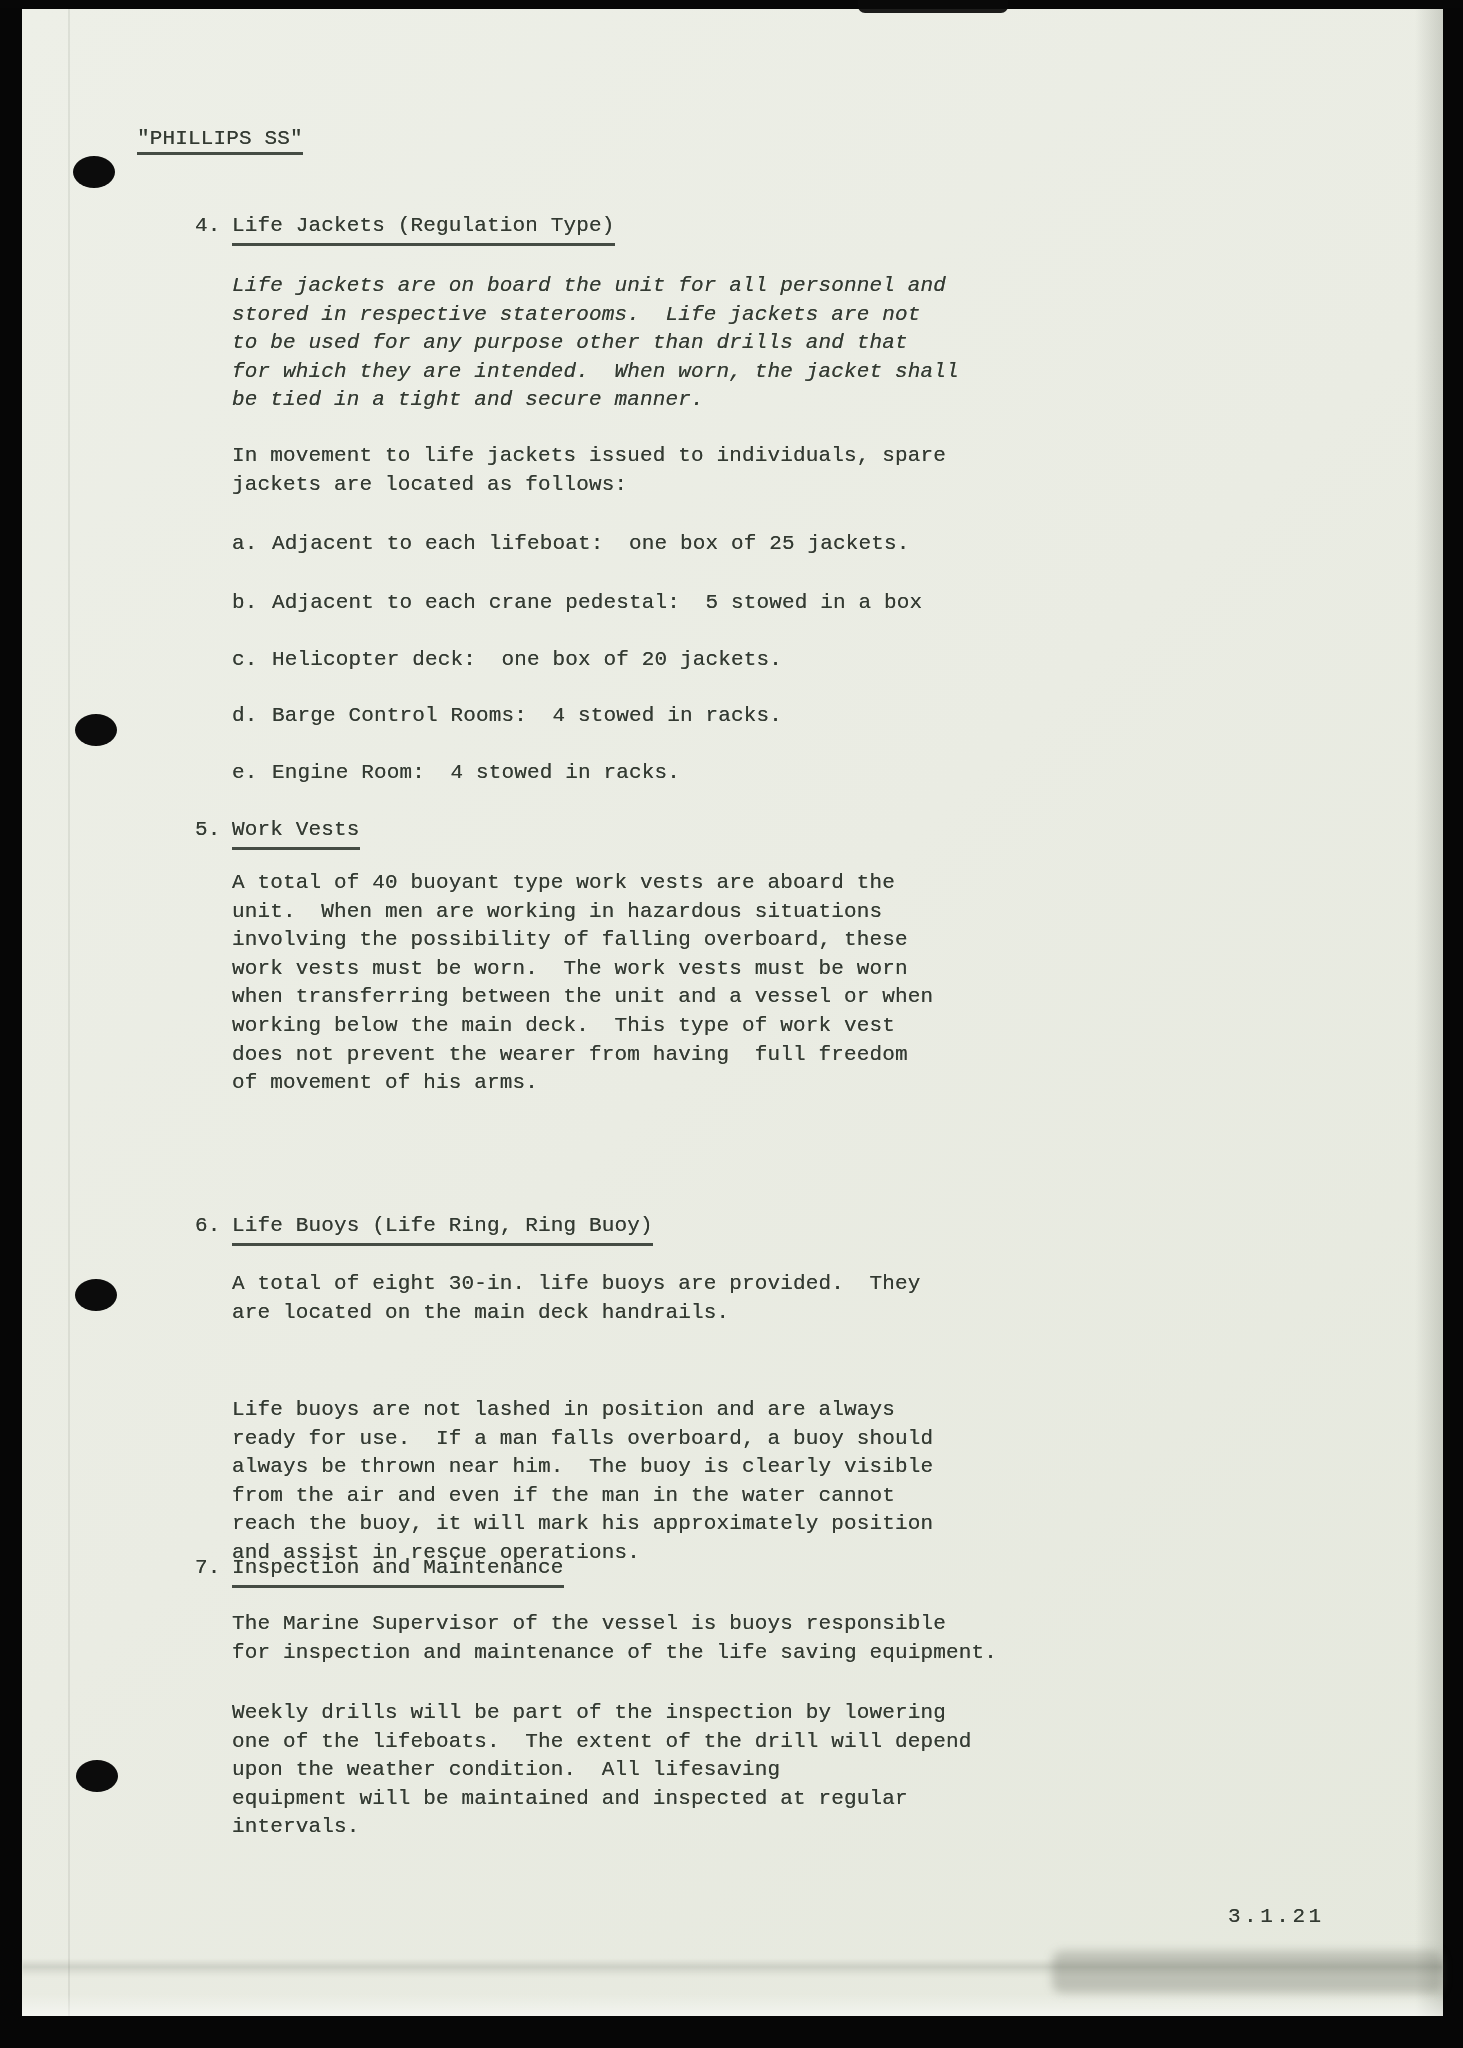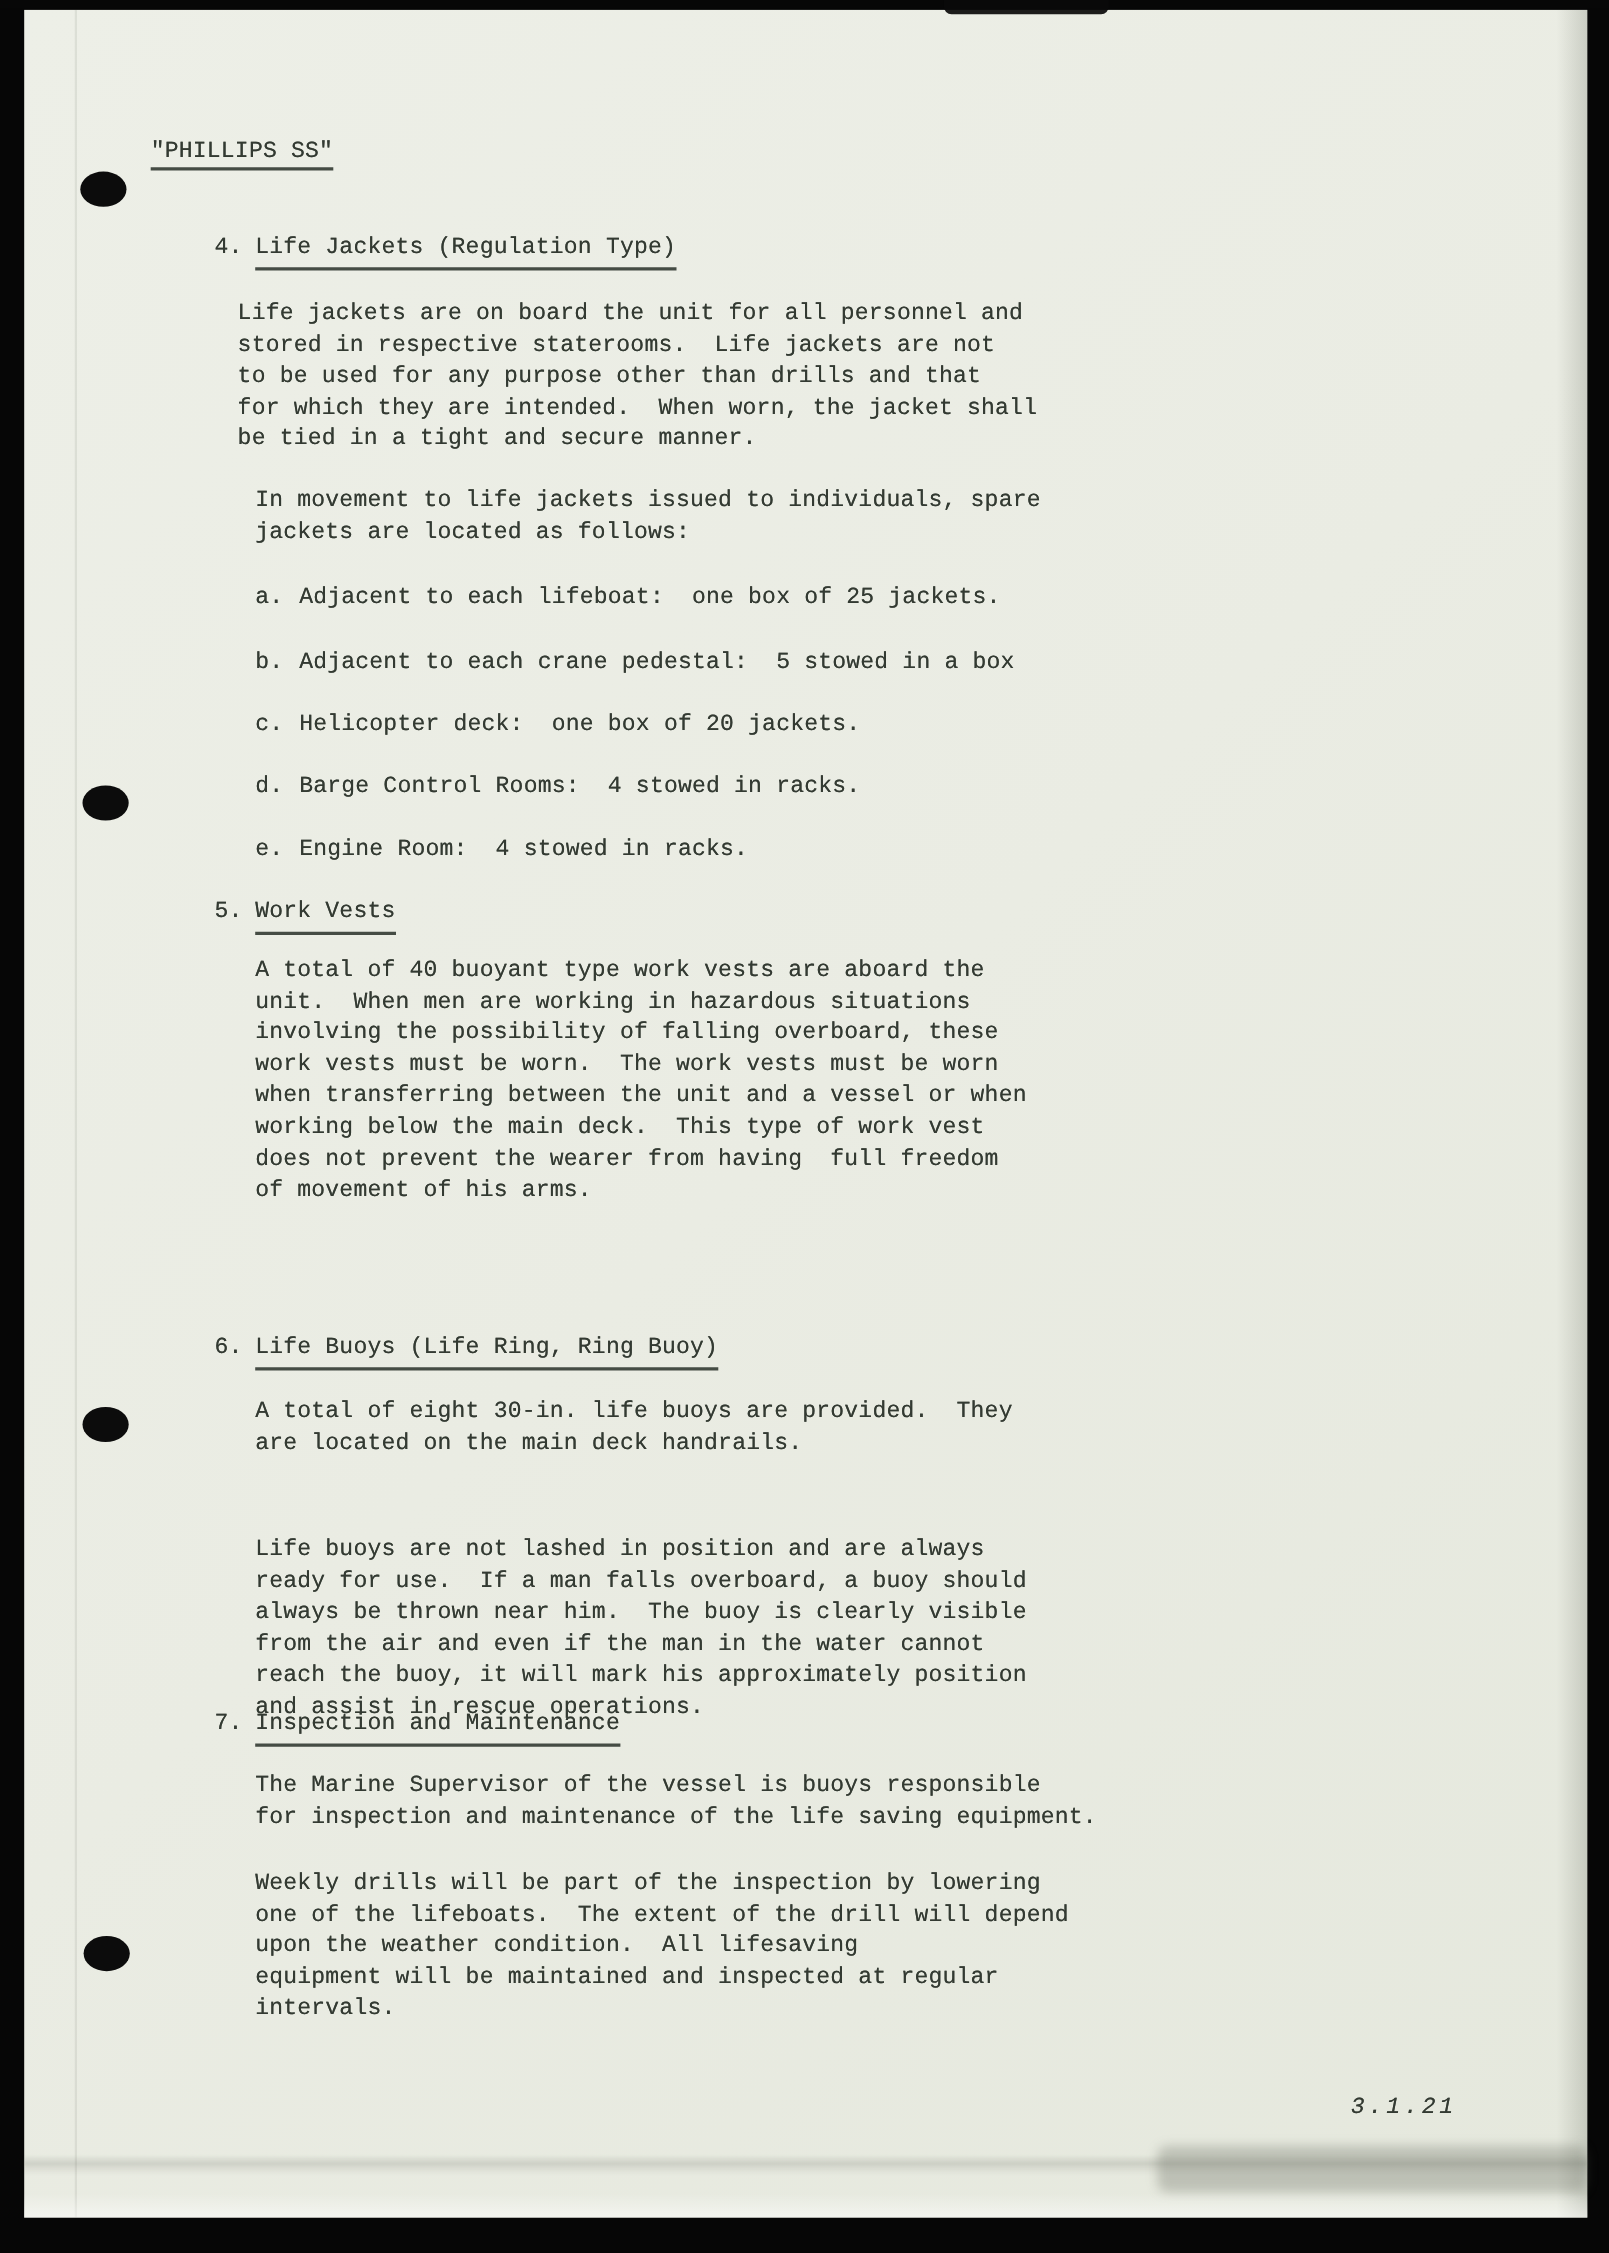--- a/index.html
+++ b/index.html
@@ -51,21 +51,21 @@
     text-shadow:0 0 0.6px rgba(47,55,47,0.75);
   }
   .underlined {
     border-bottom:3px solid rgba(45,53,45,0.88);
     padding-bottom:2px;
   }
   .sec { display:flex; align-items:flex-start; }
   .sec-num { display:inline-block; width:37px; flex:0 0 37px; }
   .item { display:flex; align-items:flex-start; }
   .item-letter { display:inline-block; width:40px; flex:0 0 40px; }
-  .page-number { letter-spacing:3.5px;font-style:italic; }
+  .page-number { letter-spacing:3.5px; }
   .smudge-line {
     position:absolute; left:0; top:1950px; width:100%; height:18px;
     background:linear-gradient(to bottom, rgba(95,100,88,0) 0%, rgba(95,100,88,0.20) 45%, rgba(95,100,88,0.10) 65%, rgba(95,100,88,0) 100%);
     filter:blur(1px);
   }
   .smudge-right {
     position:absolute; left:1030px; top:1942px; width:391px; height:42px;
     background:rgba(72,78,66,0.26);
     filter:blur(5px); border-radius:10px;
   }
@@ -80,21 +80,21 @@
   <div class="hole" style="left:53px; top:705px;"></div>
   <div class="hole" style="left:53px; top:1270px;"></div>
   <div class="hole" style="left:54px; top:1751px;"></div>
 
   <div class="txt" style="left:115px; top:116px;"><span class="underlined">"PHILLIPS SS"</span></div>
 
   <div class="txt sec" style="left:173px; top:203px;">
     <span class="sec-num">4.</span>
     <span class="underlined">Life Jackets (Regulation Type)</span>
   </div>
-  <div class="txt" style="left:194px; top:263px;">Life jackets are on board the unit for all personnel and
+  <div class="txt" style="left:210px; top:263px;font-style:italic;">Life jackets are on board the unit for all personnel and
 stored in respective staterooms.  Life jackets are not
 to be used for any purpose other than drills and that
 for which they are intended.  When worn, the jacket shall
 be tied in a tight and secure manner.</div>
   <div class="txt" style="left:210px; top:433px;">In movement to life jackets issued to individuals, spare
 jackets are located as follows:</div>
 
   <div class="txt item" style="left:210px; top:521px;">
     <span class="item-letter">a.</span>
     <span>Adjacent to each lifeboat:  one box of 25 jackets.</span>

